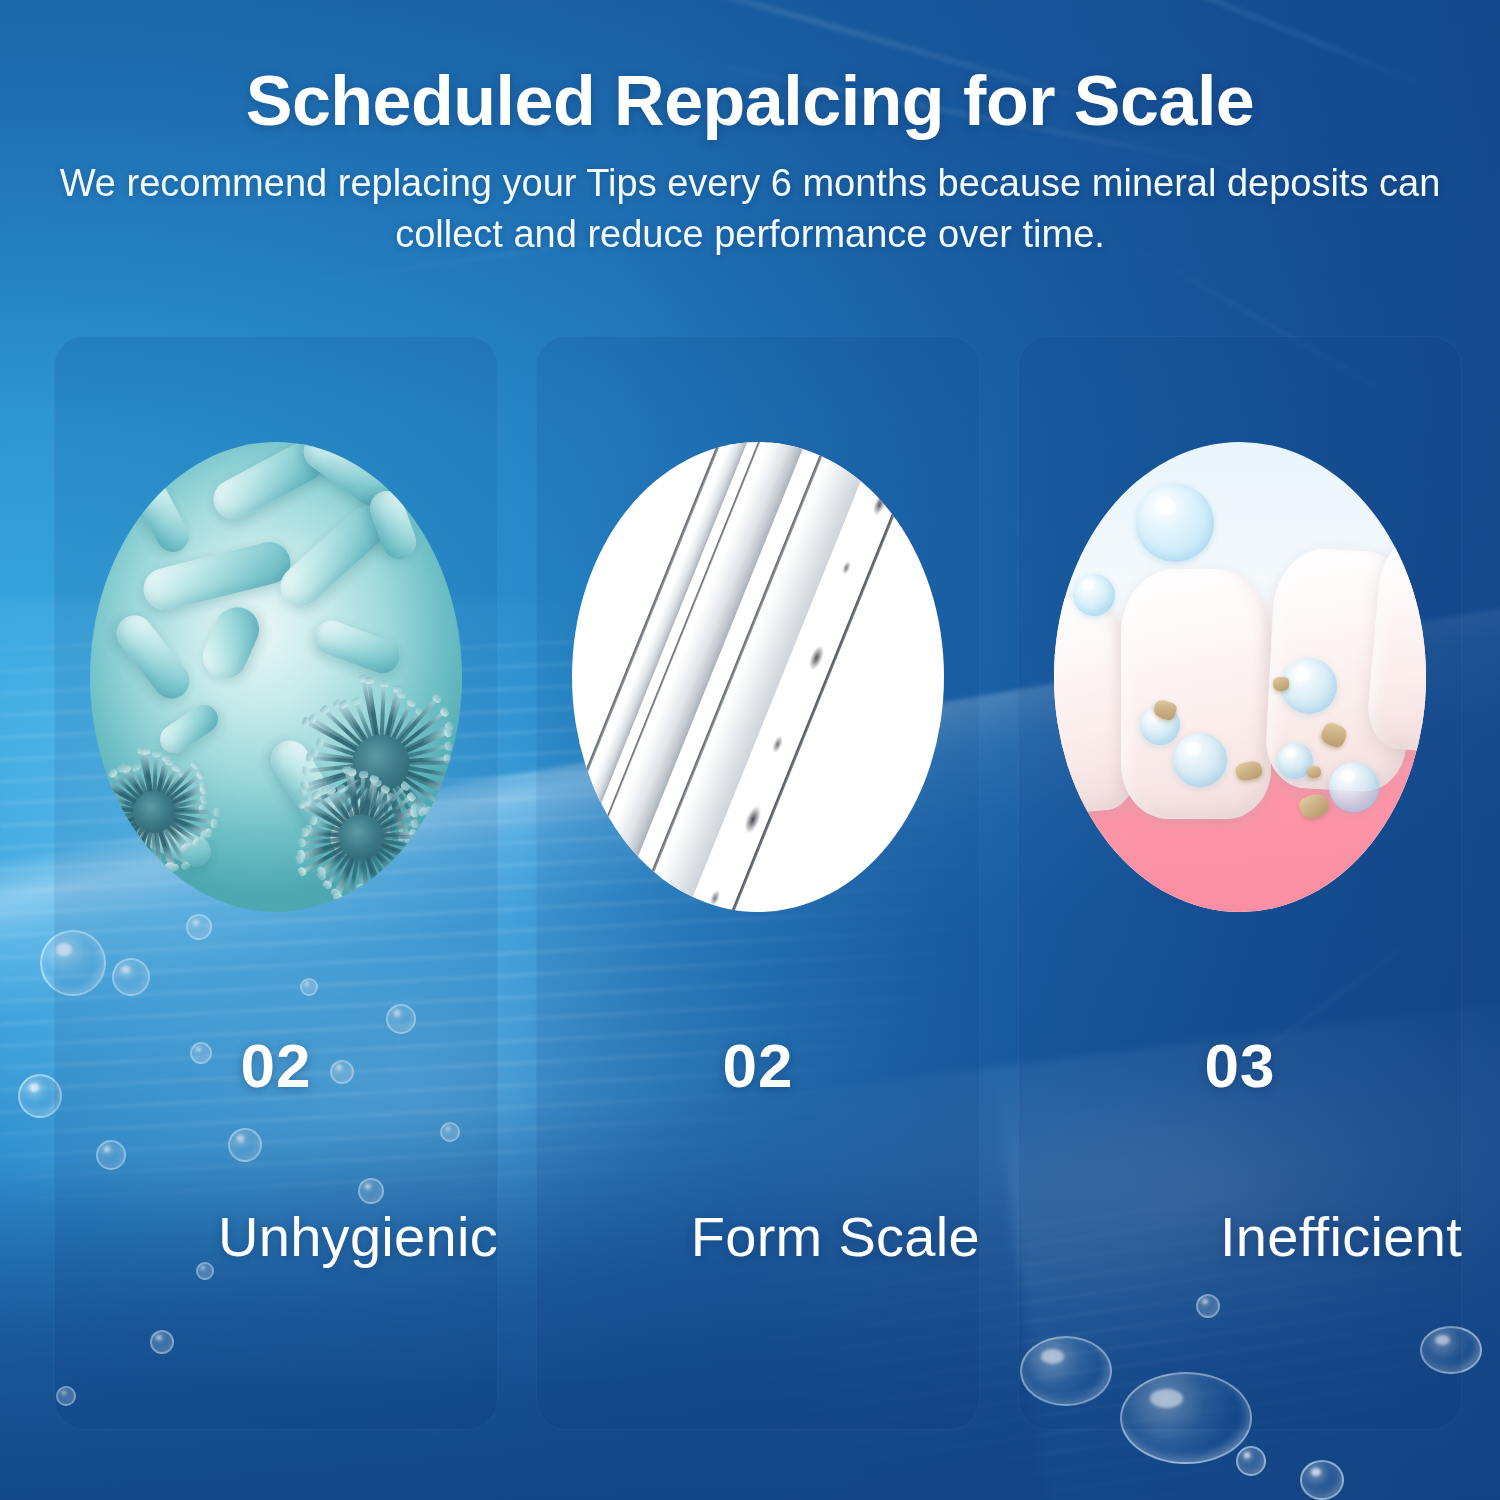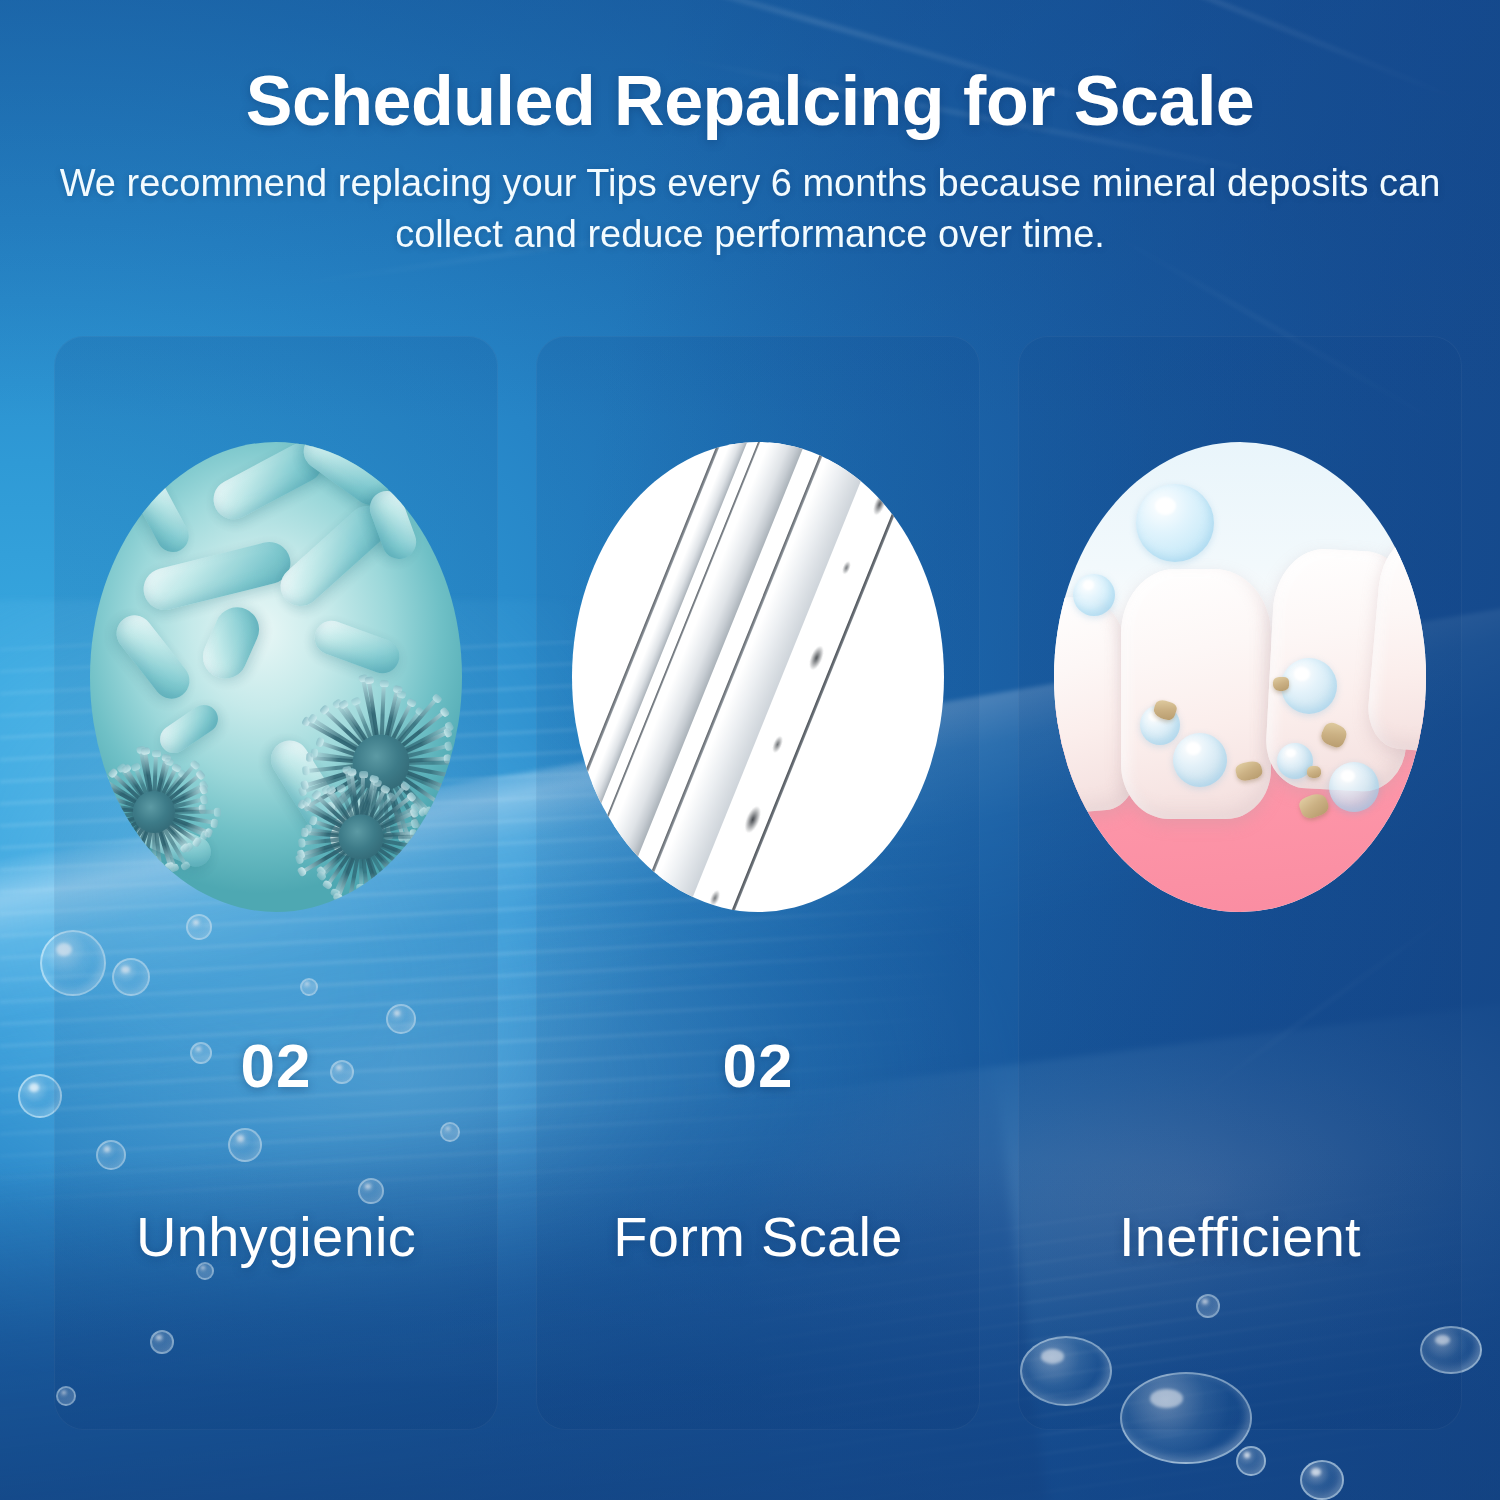--- a/index.html
+++ b/index.html
@@ -231,21 +231,21 @@
 
   
   .num{
     position:absolute; left:0; width:100%; top:694px;
     text-align:center; color:#ffffff;
     font-size:62px; font-weight:bold; letter-spacing:1px;
     text-shadow:0 2px 10px rgba(10,50,100,.40);
   }
   .label{
     position:absolute; left:0; width:100%; top:868px;
-    text-align:center; color:#ffffff;
+    text-align:right; color:#ffffff;
     font-size:56px; font-weight:400; letter-spacing:.3px;
     text-shadow:0 2px 10px rgba(10,50,100,.40);
   }
 </style>
 </head>
 <body>
 
 <div id="stage">
 
   <div class="bg-base"></div>
@@ -499,17 +499,18 @@
         <div class="wb" style="left:74%; top:68%; width:50px; height:50px;"></div>
 
         <div class="debris" style="left:27%; top:55%; width:22px; height:18px; border-radius:40% 30% 36% 44%; transform:rotate(18deg);"></div>
         <div class="debris" style="left:59%; top:50%; width:16px; height:14px; border-radius:38% 32% 40% 42%;"></div>
         <div class="debris" style="left:49%; top:68%; width:26px; height:18px; border-radius:34% 42% 36% 40%; transform:rotate(-12deg);"></div>
         <div class="debris" style="left:72%; top:60%; width:24px; height:22px; border-radius:36% 40% 34% 38%; transform:rotate(24deg);"></div>
         <div class="debris" style="left:68%; top:69%; width:14px; height:12px; border-radius:40%;"></div>
         <div class="debris" style="left:66%; top:75%; width:28px; height:22px; border-radius:32% 44% 36% 40%; transform:rotate(-20deg);"></div>
       </div>
 
+      <div class="num">03</div>
       <div class="label">Inefficient</div>
     </div>
 
   </div>
 </div>
 
 </body></html>

